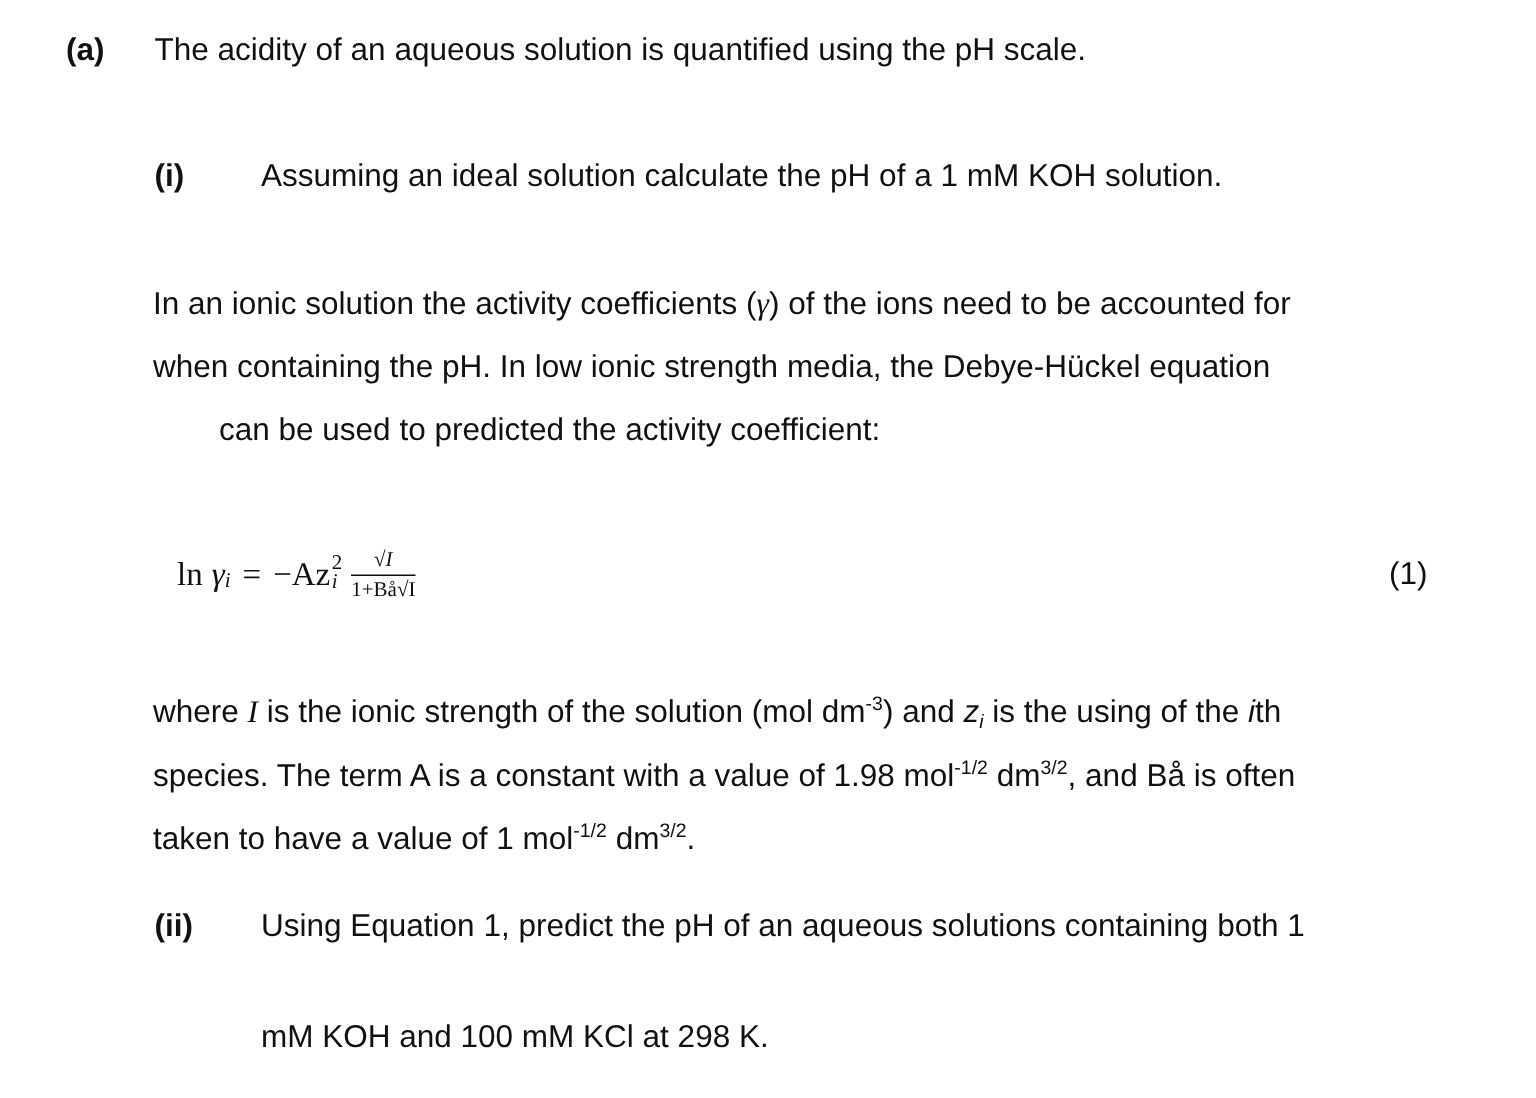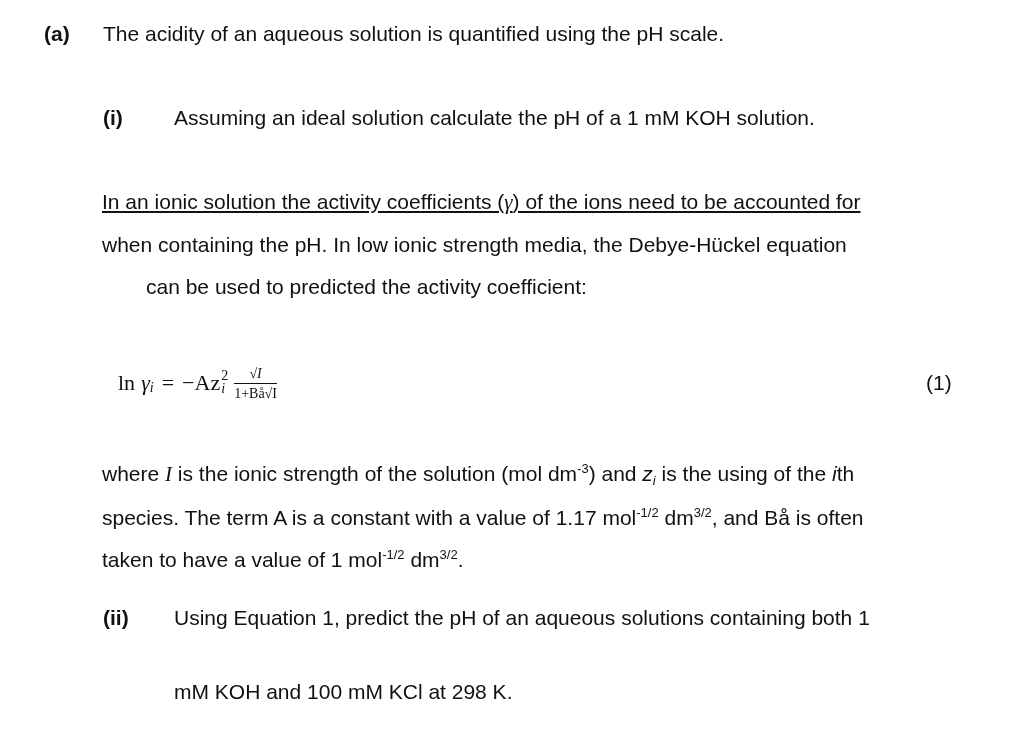--- a/index.html
+++ b/index.html
@@ -61,21 +61,21 @@
   </style>
 </head>
 <body>
 
 <div class="abs bold line" style="left:44px; top:22px;">(a)</div>
 <div class="abs line" style="left:103px; top:22px;">The acidity of an aqueous solution is quantified using the pH scale.</div>
 
 <div class="abs bold line" style="left:103px; top:106px;">(i)</div>
 <div class="abs line" style="left:174px; top:106px;">Assuming an ideal solution calculate the pH of a 1 mM KOH solution.</div>
 
-<div class="abs line" style="left:102px; top:190px;text-decoration:underline;">
+<div class="abs line" style="left:102px; top:190px;">
   <span>In an ionic solution the activity coefficients (</span><span class="serif ital">γ</span><span>) of the ions need to be accounted for</span>
 </div>
 <div class="abs line" style="left:102px; top:233px;">when containing the pH. In low ionic strength media, the Debye-Hückel equation</div>
 <div class="abs line" style="left:102px; top:275px;margin-left:44px;">can be used to predicted the activity coefficient:</div>
 
 <div class="eq">
   <span>ln</span>
   <span style="display:inline-block;width:6px;"></span>
   <span class="ital">γ</span>
   <span class="gsub">i</span>
@@ -92,21 +92,21 @@
     <span class="bar"></span>
     <span class="den">1+Bå√I</span>
   </span>
 </div>
 <div class="abs line" style="left:926px; top:371px;">(1)</div>
 
 <div class="abs line" style="left:102px; top:462px;">
   <span>where </span><span class="serif ital">I</span><span> is the ionic strength of the solution (mol dm</span><sup>-3</sup><span>) and </span><span class="ital">z</span><sub class="ital">i</sub><span> is the using of the </span><span class="ital">i</span><span>th</span>
 </div>
 <div class="abs line" style="left:102px; top:506px;">
-  <span>species. The term A is a constant with a value of 1.17 mol</span><sup>-1/2</sup><span> dm</span><sup>3/2</sup><span>, and Bå is often</span>
+  <span>species. The term A is a constant with a value of 1.98 mol</span><sup>-1/2</sup><span> dm</span><sup>3/2</sup><span>, and Bå is often</span>
 </div>
 <div class="abs line" style="left:102px; top:548px;">
   <span>taken to have a value of 1 mol</span><sup>-1/2</sup><span> dm</span><sup>3/2</sup><span>.</span>
 </div>
 
 <div class="abs bold line" style="left:103px; top:606px;">(ii)</div>
 <div class="abs line" style="left:174px; top:606px;">Using Equation 1, predict the pH of an aqueous solutions containing both 1</div>
 <div class="abs line" style="left:174px; top:680px;">mM KOH and 100 mM KCl at 298 K.</div>
 
 </body></html>

